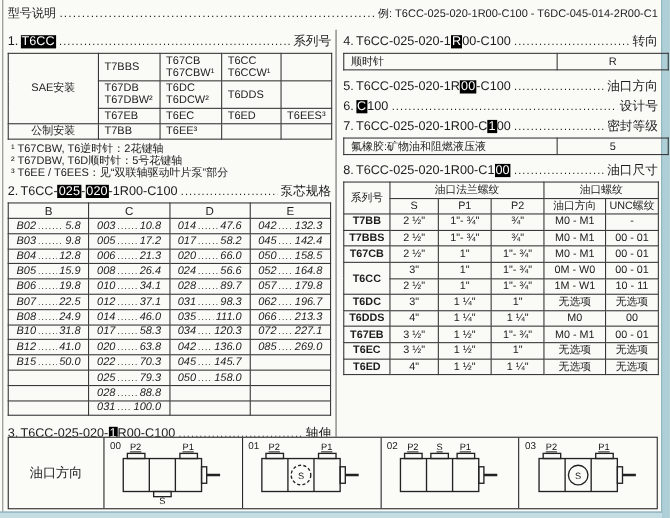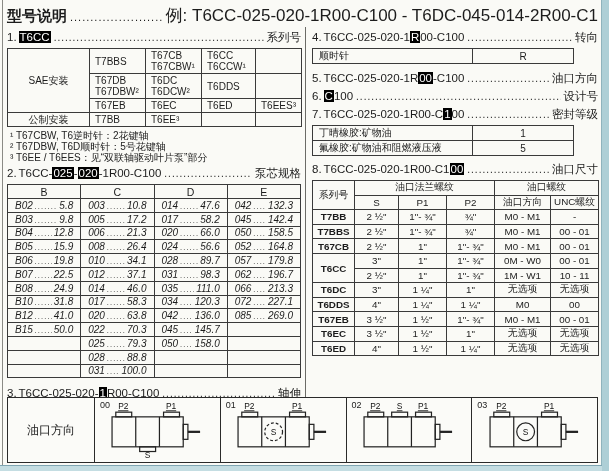--- a/index.html
+++ b/index.html
@@ -4,23 +4,23 @@
 <style>
   html,body{margin:0;padding:0;}
   .page{position:relative;width:609px;height:471px;background:#fafaf6;overflow:hidden;
         font-family:"Liberation Sans",sans-serif;color:#1c1c1c;}
   .band-right{position:absolute;right:0;top:0;width:7px;height:100%;background:var(--edge-band,#aecfd6);border-left:1px solid #8fb3bd;}
   .band-bottom{position:absolute;left:0;bottom:0;width:602px;height:5px;background:#c4dde2;border-top:1px solid #7fa5b2;}
   .page-edge{position:absolute;left:2px;top:0;bottom:5px;width:1px;background:#8a8a85;}
   .content{position:absolute;left:7px;top:4px;width:591px;}
 
   .title-row{display:flex;align-items:baseline;height:23px;white-space:nowrap;}
-  .title-row .title{font-weight:bold;font-size:15px;}
+  .title-row .title{font-weight:normal;font-size:11px;}
   .title-row .dots{flex:1;overflow:hidden;margin:0 3px;font-size:11px;letter-spacing:1px;}
-  .title-row .example{font-size:17px;}
+  .title-row .example{font-size:10px;}
 
   .cols{display:flex;}
   .col-left{width:294px;}
   .col-right{width:286px;margin-left:4px;border-left:1px solid #6b6b66;padding-left:6px;min-height:366px;}
 
   .heading{display:flex;align-items:baseline;font-size:11.5px;white-space:nowrap;margin:3px 0;}
   .heading .num{margin-right:2px;}
   .heading .seg.hl{background:var(--hl-bg,#000);color:var(--hl-fg,#fff);padding:0 1px;}
   .heading .dots{flex:1;overflow:hidden;margin:0 3px;font-size:10px;letter-spacing:1px;}
   .heading .label{font-size:11.5px;}
@@ -35,21 +35,21 @@
   #mount-table td.mount-label{text-align:center;padding-left:2px;}
 
   .footnotes{margin:3px 0 2px 3px;font-size:10px;line-height:11px;color:#222;}
 
   #cartridge-table{width:294px;}
   #cartridge-table th{height:13px;font-weight:normal;font-size:10.5px;}
   #cartridge-table td{height:12.8px;}
   .cc{display:flex;align-items:baseline;padding:0 5px;font-style:italic;}
   .cc .lead{flex:1;overflow:hidden;margin:0 2px;font-size:8px;letter-spacing:1px;}
 
-  .kv-table{width:262px;margin-bottom:4px;}
+  .kv-table{width:296px;margin-bottom:4px;}
   .kv-table td{height:14px;font-size:10px;}
   .kv-table td:first-child{padding-left:6px;}
   .kv-table td:last-child{width:96px;text-align:center;}
 
   #port-table{width:286px;}
   #port-table th{font-weight:normal;font-size:9.8px;height:13.6px;text-align:center;}
   #port-table td{font-size:9.8px;height:13.6px;text-align:center;}
   #port-table td.series{font-weight:bold;}
 
   .port-dir{position:absolute;left:7px;top:397px;width:589px;height:64px;
@@ -534,24 +534,20 @@
         <div class="heading">
             <span class="num">7.</span>
             <span class="seg">T6CC-025-020-1R00-C</span>
             <span class="seg hl">1</span>
             <span class="seg">00</span>
             <span class="dots">................................................................................</span>
             <span class="label">密封等级</span>
           </div>
         <table class="kv-table" id="seal-table">
             <tbody>
-              <tr>
-                <td>丁晴橡胶:矿物油</td>
-                <td>1</td>
-              </tr>
               <tr>
                 <td>氟橡胶:矿物油和阻燃液压液</td>
                 <td>5</td>
               </tr>
             </tbody>
           </table>
         <div class="heading" style="margin-top:6px">
             <span class="num">8.</span>
             <span class="seg">T6CC-025-020-1R00-C1</span>
             <span class="seg hl">00</span>

